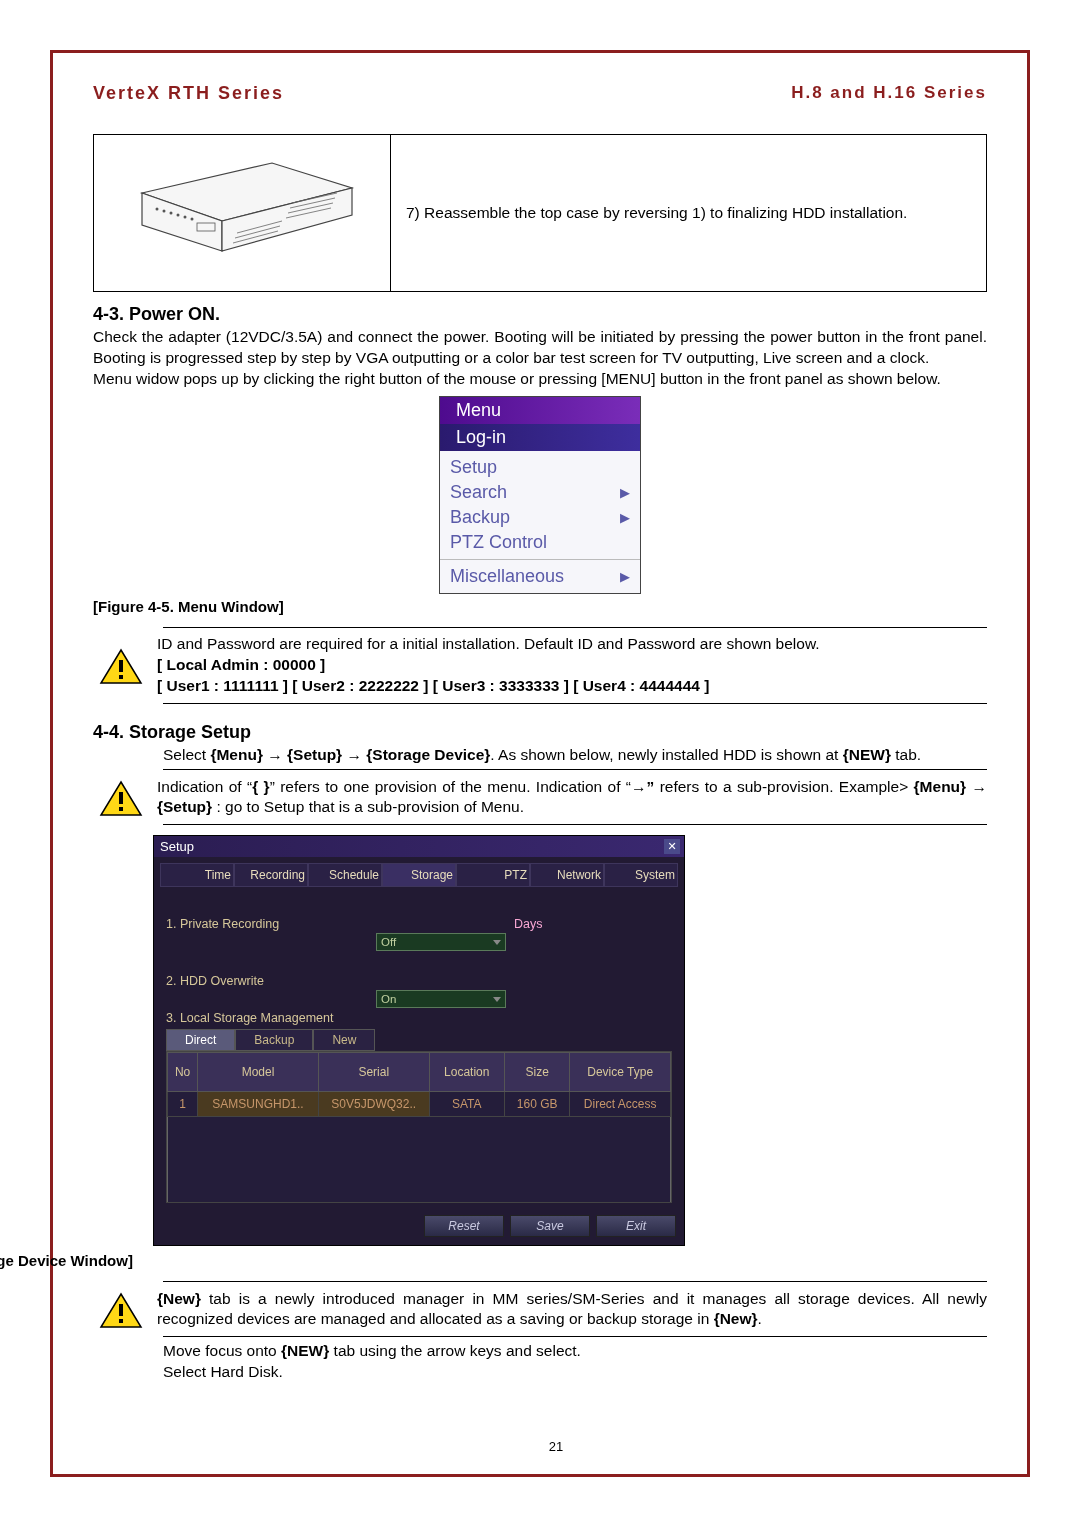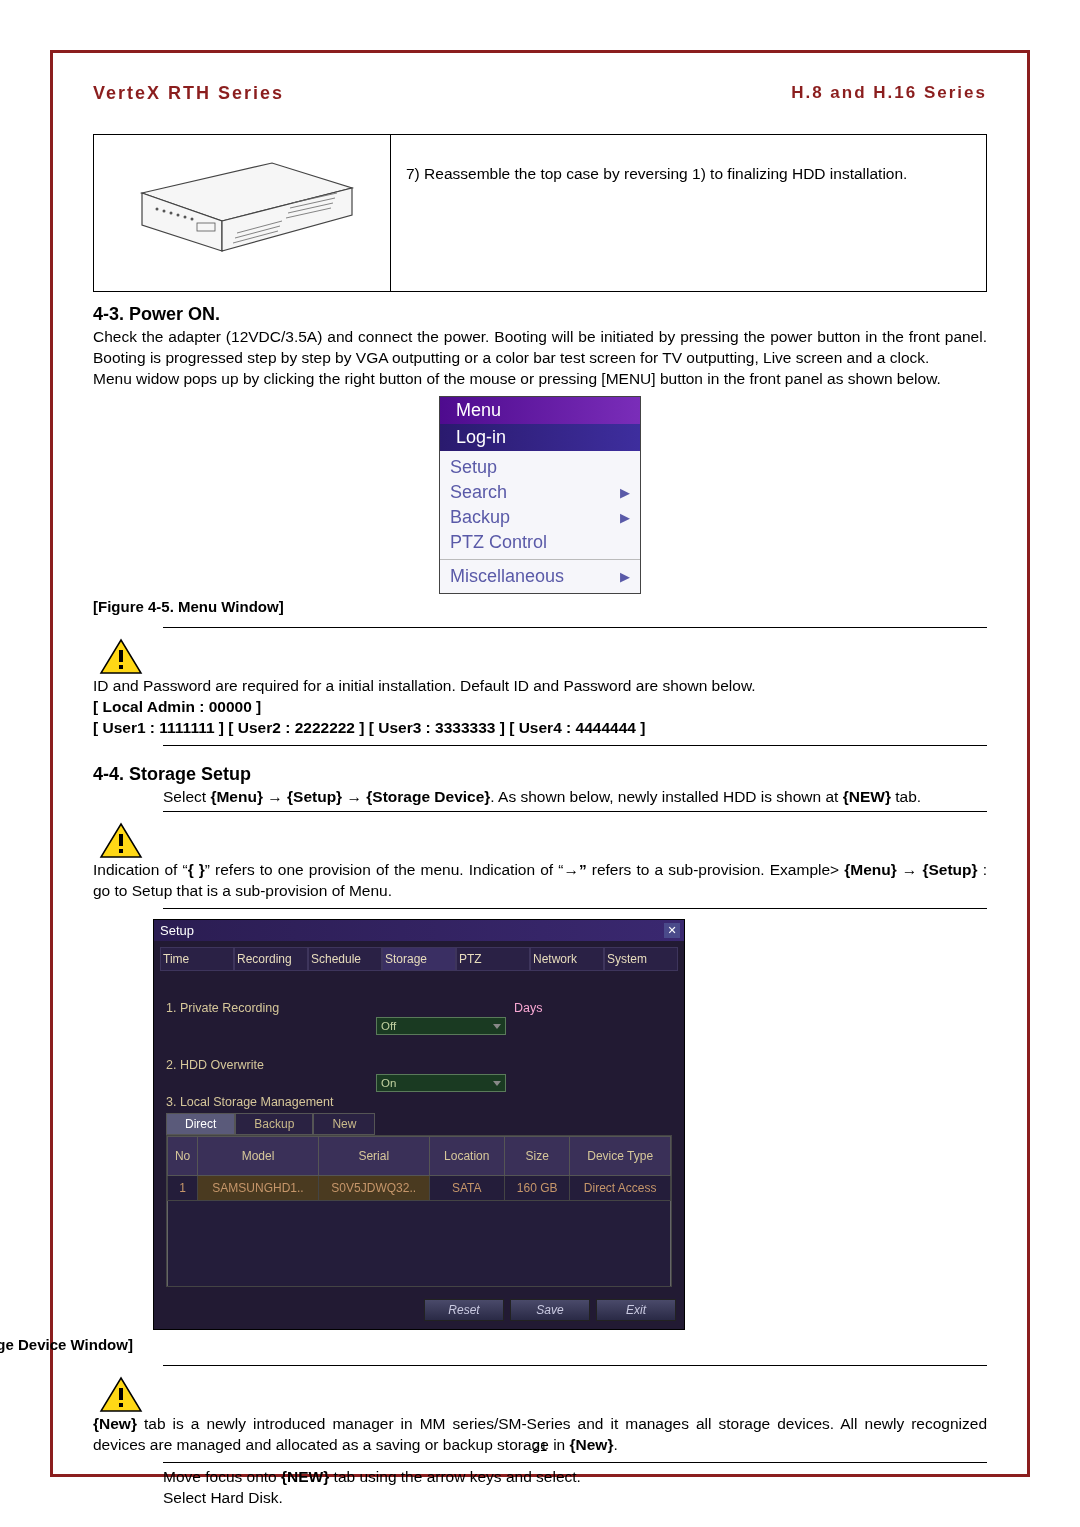--- a/index.html
+++ b/index.html
@@ -1,62 +1,62 @@
 <!DOCTYPE html>
 <html><head>
 <meta charset="utf-8">
 <style>
   body { margin:0; padding:0; background:#fff; font-family:Arial, Helvetica, sans-serif; }
   .page { width:1080px; height:1527px; box-sizing:border-box; padding:50px; position:relative; }
   .border { border:3px solid #8B1E1E; height:100%; box-sizing:border-box; padding:30px 40px; position:relative; }
   .top-row { display:flex; justify-content:space-between; margin-bottom:30px; }
   .th-left { color:#8B1E1E; font-weight:bold; letter-spacing:2px; font-size:18px; }
   .th-right { color:#8B1E1E; font-weight:bold; letter-spacing:2px; font-size:17px; }
-  .fig-row { border:1px solid #000; display:flex; }
+  .fig-row { border:1px solid #000; display:flex;align-items:center; }
   .fig-cell-l { width:280px; border-right:1px solid #000; padding:8px; display:flex; align-items:center; justify-content:center; }
   .fig-cell-r { flex:1; padding:30px 15px; font-size:15.5px; }
   .dvr-svg { width:240px; height:140px; }
   .h3 { font-weight:bold; font-size:18px; margin-top:12px; margin-bottom:2px; }
   .body-text { font-size:15.5px; line-height:1.35; text-align:justify; }
   .menu-window { width:200px; margin:6px auto 4px auto; font-family:Verdana, sans-serif; border:1px solid #444; background:#f6f6fa; }
   .menu-hdr { background:linear-gradient(to right,#4e0b8e,#7a2db9); color:#fff; font-size:18px; padding:3px 16px; }
   .menu-hdr.login { background:linear-gradient(to right,#2a1a6e,#3e2e9e); }
   .m-group { padding:4px 8px; }
   .m-item { color:#5a5aa8; font-size:18px; padding:2px 2px; display:flex; justify-content:space-between; align-items:center; }
   .m-item .arr { color:#5a5aa8; font-size:13px; }
   .m-sep { border-top:1px solid #bbb; }
   .fig-caption { text-align:left; font-weight:bold; font-size:15px; margin:4px 0 12px 0; }
   .note-box { margin:4px 0; }
   .note-top-rule, .note-bot-rule { border-top:1px solid #000; height:0; margin-left:70px; }
-  .note-inner { display:flex; align-items:flex-start; padding:6px 0;flex-direction:column; }
+  .note-inner { display:flex; align-items:center; padding:6px 0; }
   .caution-sign { width:44px; height:38px; margin:4px 14px 0 6px; flex-shrink:0; }
   .note-text { font-size:15.5px; text-align:justify; flex:1; line-height:1.35; }
   .bold { font-weight:bold; }
   .setup-window { width:530px; margin:10px 0 6px 60px; border:1px solid #000; background:#221a33; font-family:Verdana, sans-serif; font-size:12px; color:#c9b98a; }
   .setup-title { background:linear-gradient(to right,#2b1d52,#3a2870); color:#fff; padding:3px 6px; position:relative; font-size:13px; }
   .setup-title .close { position:absolute; right:4px; top:3px; width:16px; height:15px; background:#4a4a8a; color:#fff; font-size:11px; text-align:center; line-height:15px; }
   .tabs { display:flex; margin:6px 6px 0 6px; }
-  .tab { flex:1; text-align:left; padding:4px 2px; color:#e8ddbd; border:1px solid #3e355c; background:#2a2145; font-size:12px; }
+  .tab { flex:1; text-align:right; padding:4px 2px; color:#e8ddbd; border:1px solid #3e355c; background:#2a2145; font-size:12px; }
   .tab.active { background:#3a2f63; }
   .setup-body { padding:10px 12px 4px 12px; }
   .opt-row { display:flex; align-items:center; font-size:12.5px; margin-bottom:3px; }
   .opt-row .lbl { width:210px; color:#d6c79a; }
   .dd { background:#1a3a22; border:1px solid #5a7a5a; color:#c0d0a0; width:120px; height:16px; padding:0 4px; font-size:11.5px; line-height:16px; display:flex; justify-content:space-between; align-items:center;margin-top:36px; }
   .dd .caret { width:0; height:0; border-left:4px solid transparent; border-right:4px solid transparent; border-top:5px solid #888; }
   .subtabs { display:flex; margin-top:4px; }
   .subtab { padding:3px 18px; border:1px solid #555; background:#2a2242; color:#c9b98a; font-size:12px; }
   .subtab.sel { background:#5a5a7a; color:#fff; }
   .tbl { width:100%; border:1px solid #666; background:#241d3a; margin-top:0; border-collapse:collapse; table-layout:fixed; }
   .tbl-wrap { height:150px; overflow:hidden; border:1px solid #444; }
   .tbl th { background:#3a3058; color:#d6c79a; font-weight:normal; border:1px solid #555; padding:12px 2px; font-size:12px; }
   .tbl td { border:1px solid #444; padding:3px 2px; font-size:12px; text-align:center; color:#c6966a; height:18px; }
   .tbl td.hl { background:#4a3a20; }
   .btn-row { display:flex; justify-content:flex-end; gap:6px; padding:8px;font-style:italic; }
   .sbtn { width:70px; text-align:center; padding:3px 4px; background:linear-gradient(#4a4a6a,#2a2a46); border:1px solid #222; color:#c9c9e0; font-size:12px; }
-  .page-num { position:absolute; bottom:20px; width:100%; text-align:center; left:0; font-size:13px; }
+  .page-num { position:absolute; bottom:20px; width:100%; text-align:center; left:16px; font-size:13px; }
   .indent { margin-left:70px; }
 </style>
 </head>
 <body>
 
 <div class="page">
   <div class="border">
     <div class="top-row">
       <div class="th-left">VerteX RTH Series</div>
       <div class="th-right">H.8 and H.16 Series</div>

